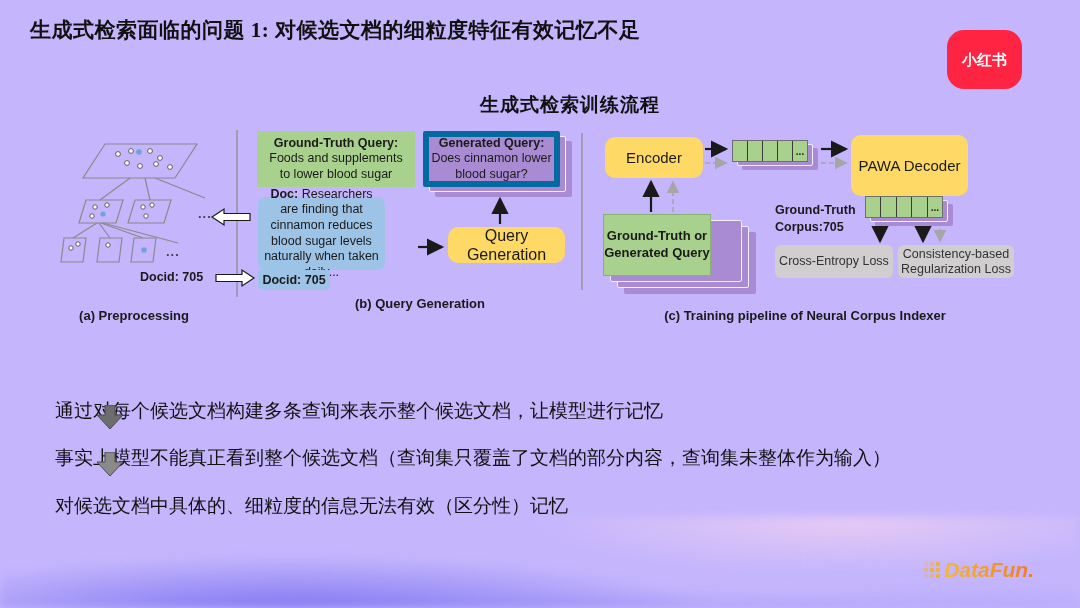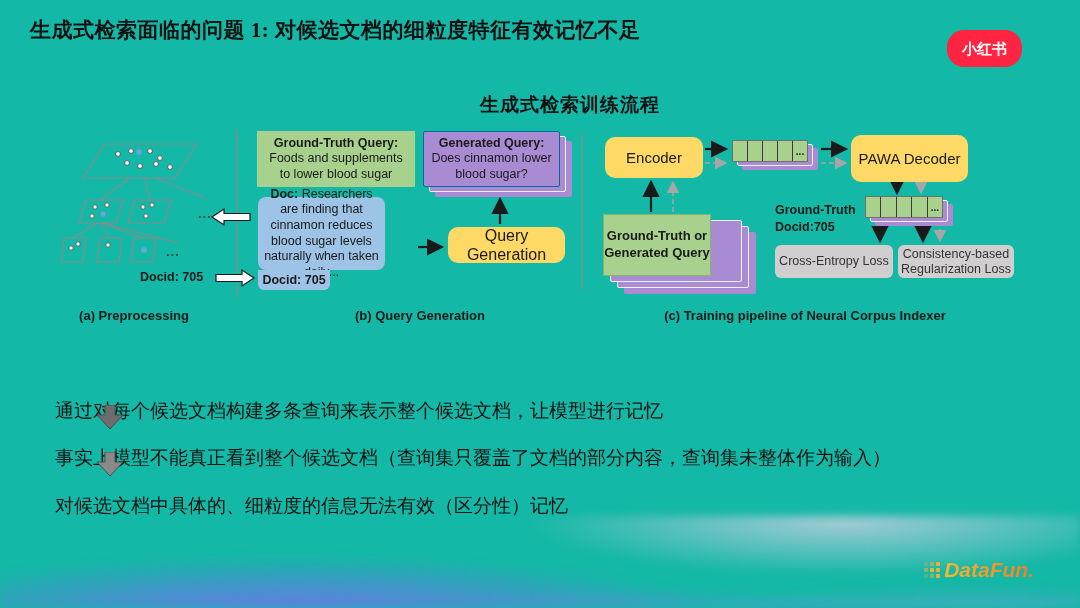--- a/index.html
+++ b/index.html
@@ -1,39 +1,39 @@
 <!DOCTYPE html>
 <html><head>
 <meta charset="utf-8">
 <style>
   html,body{margin:0;padding:0;background:#e9e9e9;font-family:"Liberation Sans","DejaVu Sans",sans-serif;}
-  .slide{position:relative;width:1080px;height:608px;background:#14b8a6;overflow:hidden;margin:0 auto;}
+  .slide{position:relative;width:1080px;height:608px;background:#c4b5fd;overflow:hidden;margin:0 auto;}
   .abs{position:absolute;}
   .slide-title{left:30px;top:16px;font-size:21px;color:#111;font-family:"Liberation Serif","DejaVu Serif",serif;font-weight:600;letter-spacing:.5px;}
-  .brand-badge{right:58px;top:30px;background:#ff2442;color:#fff;font-weight:bold;font-size:15px;padding:11px 15px;border-radius:17px;line-height:1;}
+  .brand-badge{right:58px;top:30px;background:#ff2442;color:#fff;font-weight:bold;font-size:15px;padding:22px 15px;border-radius:17px;line-height:1;}
   .figure-title{left:330px;top:92px;width:330px;text-align:right;font-size:19px;font-weight:700;color:#111;font-family:"Liberation Serif","DejaVu Serif",serif;letter-spacing:1px;}
 
   .overlay{left:0;top:0;z-index:1;pointer-events:none;}
   .box{z-index:2;box-sizing:border-box;display:flex;flex-direction:column;align-items:center;justify-content:center;text-align:center;}
   .green{background:#a9d18e;}
   .blue{background:#9dc3e6;}
   .yellow{background:#ffd966;border-radius:10px;}
   .grayb{background:#d0cece;border-radius:6px;}
   .lbl{font-weight:bold;}
   .small-caption{z-index:2;font-size:13px;font-weight:bold;color:#1a1a1a;transform:translateX(-50%);white-space:nowrap;}
 
   .gt-query{left:257px;top:131px;width:158px;height:56px;font-size:12.5px;line-height:1.25;color:#1a1a1a;padding:6px 6px;}
   .gen-stack{left:423px;top:131px;width:137px;height:56px;z-index:2;}
   .stack-layer{position:absolute;background:#a98bd3;border-radius:2px;}
-  .gen-front{position:absolute;left:0;top:0;width:100%;height:100%;background:#a98bd3;border:1px solid #0369a1;box-sizing:border-box;display:flex;flex-direction:column;justify-content:center;text-align:center;font-size:12.5px;line-height:1.25;color:#1a1a1a;border-radius:2px;}
+  .gen-front{position:absolute;left:0;top:0;width:100%;height:100%;background:#a98bd3;border:6px solid #0369a1;box-sizing:border-box;display:flex;flex-direction:column;justify-content:center;text-align:center;font-size:12.5px;line-height:1.25;color:#1a1a1a;border-radius:2px;}
   .doc-box{left:258px;top:197px;width:127px;height:73px;border-radius:8px;font-size:12.5px;line-height:1.25;color:#1a1a1a;padding:14px 6px;}
   .doc-tab{left:258px;top:270px;width:72px;height:20px;border-radius:0 0 6px 6px;font-size:12.5px;font-weight:bold;color:#1a1a1a;z-index:2;display:flex;align-items:center;justify-content:center;}
   .qgen{left:448px;top:227px;width:117px;height:36px;font-size:16px;color:#1a1a1a;line-height:1.2;}
   .encoder{left:605px;top:137px;width:98px;height:41px;font-size:15px;color:#1a1a1a;}
-  .decoder{left:851px;top:135px;width:117px;height:47px;font-size:15px;color:#1a1a1a;}
+  .decoder{left:851px;top:135px;width:117px;height:61px;font-size:15px;color:#1a1a1a;}
 
   .qstack{left:603px;top:214px;width:108px;height:62px;z-index:2;}
   .qstack-front{position:absolute;left:0;top:0;width:100%;height:100%;background:#a9d18e;border:1px solid #89b26c;box-sizing:border-box;display:flex;align-items:center;justify-content:center;text-align:center;font-size:13px;font-weight:bold;color:#1a1a1a;line-height:1.3;}
 
   .tokens{z-index:2;}
   .tok-front{position:absolute;left:0;top:0;display:flex;background:#a9d18e;border:1px solid #6f6f6f;box-sizing:border-box;}
   .tok-cell{flex:1;border-left:1px solid #3a3a3a;display:flex;align-items:center;justify-content:center;font-size:10px;font-weight:bold;color:#222;}
   .tok-cell:first-child{border-left:none;}
 
   .gtdocid{left:775px;top:202px;width:92px;font-size:12.5px;font-weight:bold;color:#1a1a1a;line-height:1.35;z-index:2;}
@@ -159,21 +159,21 @@
       <span>Does cinnamon lower blood sugar?</span>
     </div>
   </div>
 
   <div class="abs box blue doc-box">
     <span><b>Doc:</b> <span>Researchers are finding that cinnamon reduces blood sugar levels naturally when taken daily...</span></span>
   </div>
   <div class="abs blue doc-tab">Docid: 705</div>
 
   <div class="abs box yellow qgen">Query Generation</div>
-  <div class="abs small-caption" style="left:420px;top:308px">(b) Query Generation</div>
+  <div class="abs small-caption" style="left:420px;top:296px">(b) Query Generation</div>
 
   <div class="abs box yellow encoder">Encoder</div>
   <div class="abs box yellow decoder">PAWA Decoder</div>
 
   <div class="abs tokens" style="left:732px;top:140px;width:90px;height:34px">
     <div class="stack-layer" style="left:10px;top:8px;width:76px;height:22px"></div>
     <div class="stack-layer" style="left:5px;top:4px;width:76px;height:22px;border:1px solid #f3eefb;box-sizing:border-box"></div>
     <div class="tok-front" style="width:76px;height:22px">
       <span class="tok-cell"></span>
       <span class="tok-cell"></span>
@@ -195,21 +195,21 @@
     </div>
   </div>
 
   <div class="abs qstack">
     <div class="stack-layer" style="left:21px;top:18px;width:132px;height:62px"></div>
     <div class="stack-layer" style="left:14px;top:12px;width:132px;height:62px;border:1px solid #f3eefb;box-sizing:border-box"></div>
     <div class="stack-layer" style="left:7px;top:6px;width:132px;height:62px;border:1px solid #f3eefb;box-sizing:border-box"></div>
     <div class="qstack-front">Ground-Truth or Generated Query</div>
   </div>
 
-  <div class="abs gtdocid">Ground-Truth Docid:705</div>
+  <div class="abs gtdocid">Ground-Truth Corpus:705</div>
   <div class="abs box grayb ce-loss">Cross-Entropy Loss</div>
   <div class="abs box grayb cons-loss">Consistency-based Regularization Loss</div>
   <div class="abs small-caption" style="left:805px;top:308px">(c) Training pipeline of Neural Corpus Indexer</div>
 
   <div class="abs note" style="top:382px">通过对每个候选文档构建多条查询来表示整个候选文档，让模型进行记忆</div>
   <svg class="abs note-arrow" style="top:405px" width="28" height="24" viewBox="0 0 28 24">
     <polygon points="9,0 19,0 19,10 27,10 14,24 1,10 9,10" fill="#6d6d6d" stroke="#4c4c4c" stroke-width="1"></polygon>
   </svg>
   <div class="abs note" style="top:429px">事实上模型不能真正看到整个候选文档（查询集只覆盖了文档的部分内容，查询集未整体作为输入）</div>
   <svg class="abs note-arrow" style="top:452px" width="28" height="24" viewBox="0 0 28 24">

